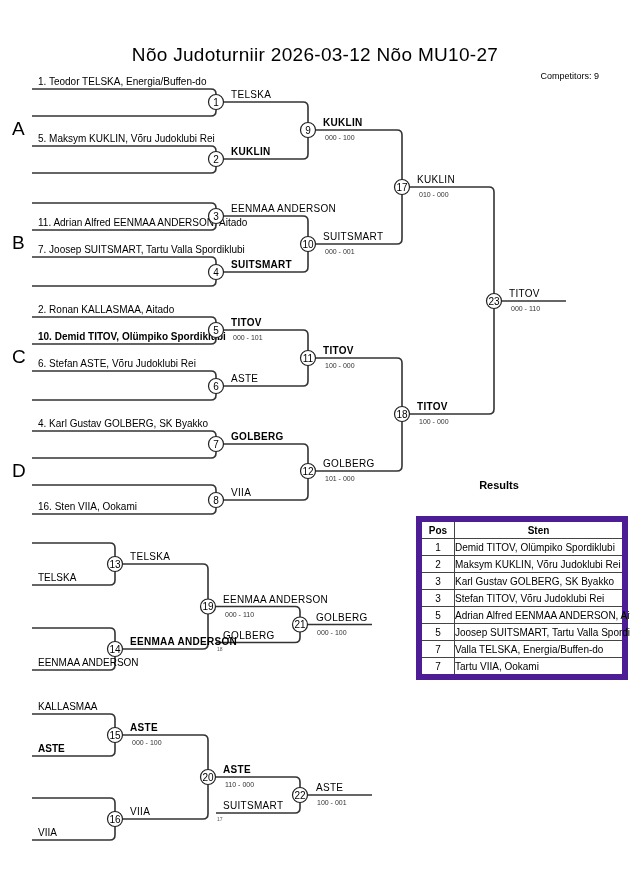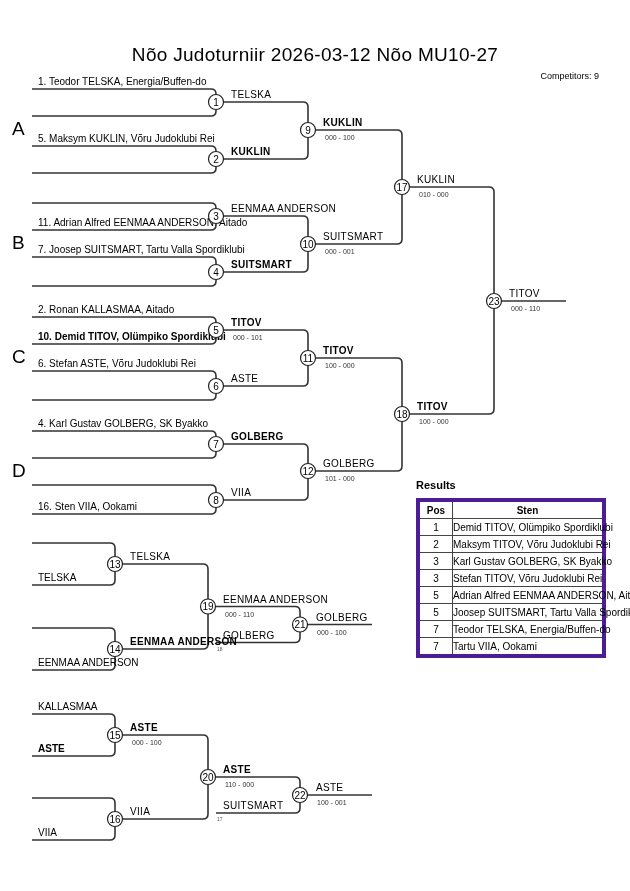--- a/index.html
+++ b/index.html
@@ -4,24 +4,24 @@
 <style>
   html, body { margin: 0; padding: 0; background: #ffffff; }
   body { width: 630px; height: 891px; position: relative; overflow: hidden;
          font-family: "Liberation Sans", sans-serif; color: #000; }
   svg { position: absolute; left: 0; top: 0; }
   .title { position: absolute; left: 0; top: 44px; width: 630px; text-align: center;
            font-size: 19px; font-weight: normal; letter-spacing: 0.3px; }
   .competitors { position: absolute; right: 31px; top: 71px; font-size: 9px; text-align: right; }
   .pool-letter { position: absolute; left: 12px; font-size: 19px; }
   .lbl { font-family: "Liberation Sans", sans-serif; }
-  .results-title { position: absolute; left: 416px; width: 190px; top: 479px; 
+  .results-title { position: absolute; left: 404px; width: 190px; top: 479px; text-align: center;
                    font-size: 11px; font-weight: bold; }
-  table.results { position: absolute; left: 416px; top: 498px; border-collapse: collapse;
-                  border: 4px solid #4c1d95; font-size: 10px; table-layout: fixed; width: 190px; }
+  table.results { position: absolute; left: 416px; top: 516px; border-collapse: collapse;
+                  border: 6px solid #4c1d95; font-size: 10px; table-layout: fixed; width: 212px; }
   table.results th, table.results td { border: 1px solid #444; height: 16px; padding: 0; white-space: nowrap; overflow: hidden; }
   table.results th { font-weight: bold; text-align: center; }
   table.results td.pos { width: 32px; text-align: center; }
   table.results td.name { overflow: visible; }
   table.results th.pos { width: 32px; }
 </style>
 </head>
 <body>
 
 <div class="title">Nõo Judoturniir  2026-03-12  Nõo   MU10-27</div>
@@ -215,40 +215,40 @@
       <th>Sten</th>
     </tr>
   </thead>
   <tbody id="results-body">
       <tr>
         <td class="pos">1</td>
         <td class="name">Demid TITOV, Olümpiko Spordiklubi</td>
       </tr>
       <tr>
         <td class="pos">2</td>
-        <td class="name">Maksym TITOV, Võru Judoklubi Rei</td>
+        <td class="name">Maksym KUKLIN, Võru Judoklubi Rei</td>
       </tr>
       <tr>
         <td class="pos">3</td>
         <td class="name">Karl Gustav  GOLBERG, SK Byakko</td>
       </tr>
       <tr>
         <td class="pos">3</td>
         <td class="name">Stefan TITOV, Võru Judoklubi Rei</td>
       </tr>
       <tr>
         <td class="pos">5</td>
         <td class="name">Adrian Alfred EENMAA ANDERSON, Aitado</td>
       </tr>
       <tr>
         <td class="pos">5</td>
         <td class="name">Joosep SUITSMART, Tartu Valla Spordiklubi</td>
       </tr>
       <tr>
         <td class="pos">7</td>
-        <td class="name">Teodor TELSKA, Energia/Buffen-do</td>
+        <td class="name">Valla TELSKA, Energia/Buffen-do</td>
       </tr>
       <tr>
         <td class="pos">7</td>
         <td class="name">Tartu VIIA, Ookami</td>
       </tr>
     </tbody>
 </table>
 
 </body></html>

